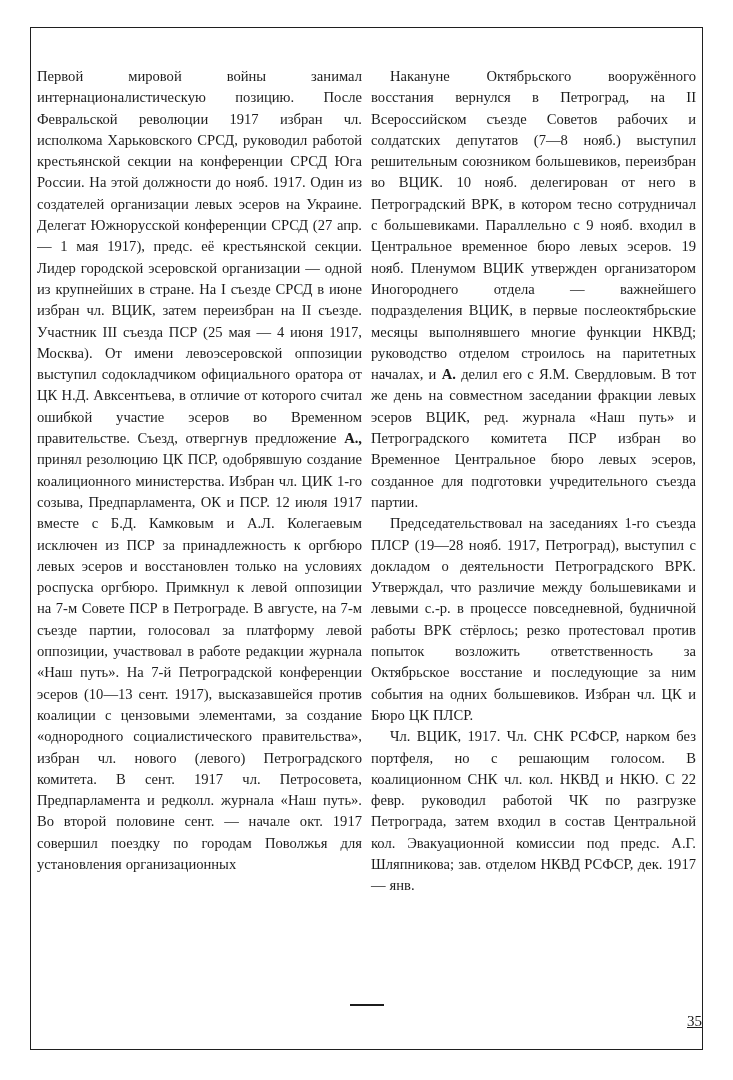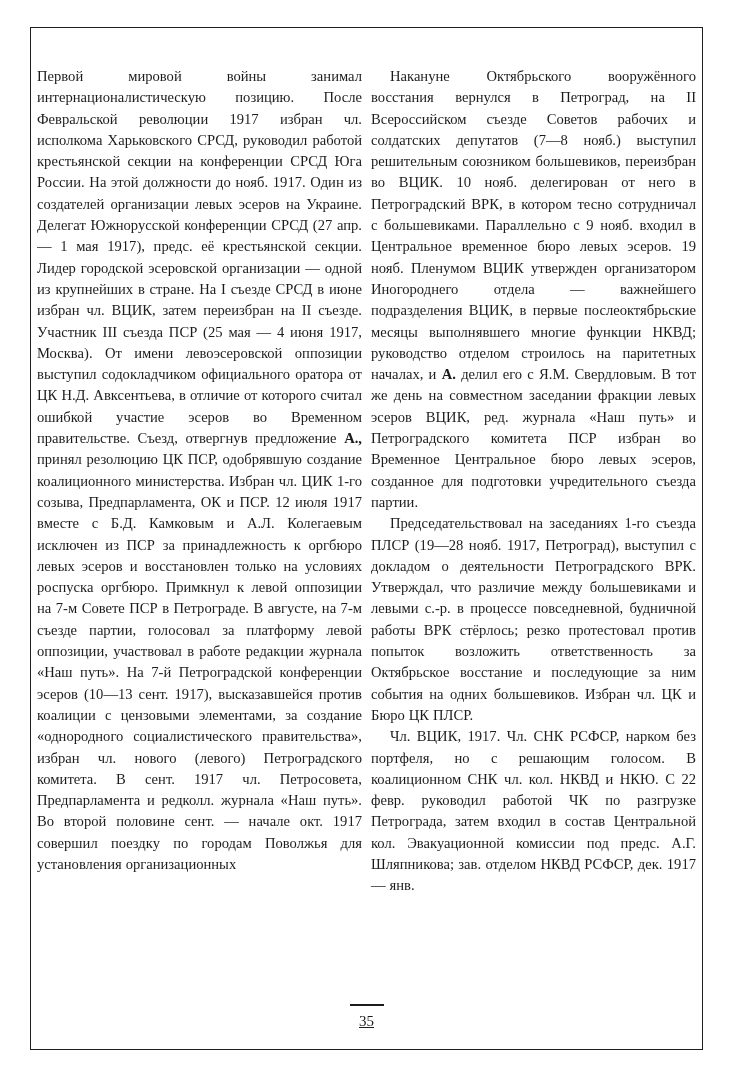--- a/index.html
+++ b/index.html
@@ -53,21 +53,21 @@
     text-indent: 19px;
   }
   .para span.b {
     font-weight: 700;
   }
   .footer {
     position: absolute;
     left: 0;
     right: 0;
     bottom: 20px;
-    text-align: center;
+    text-align: right;
     text-decoration: underline;
   }
   .footer-rule {
     width: 34px;
     height: 2px;
     background: #1c1c1c;
     margin: 0 auto 7px auto;
   }
   .page-number {
     font-size: 15px;

